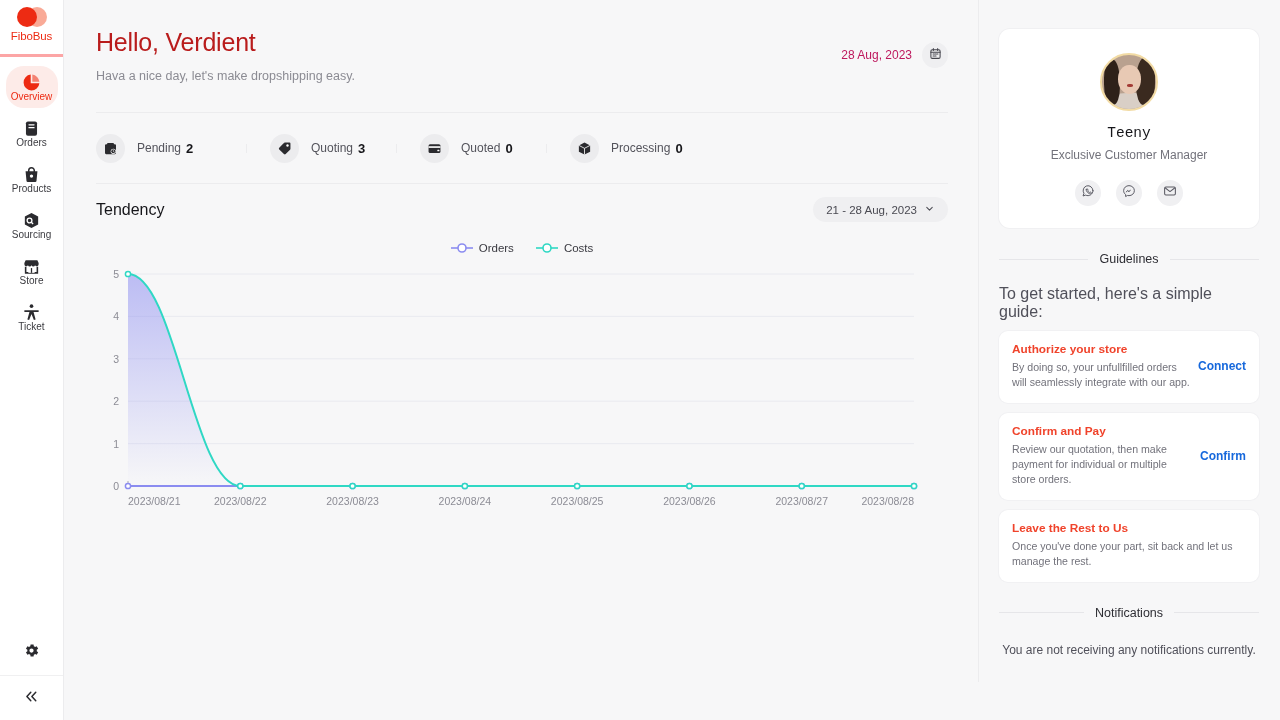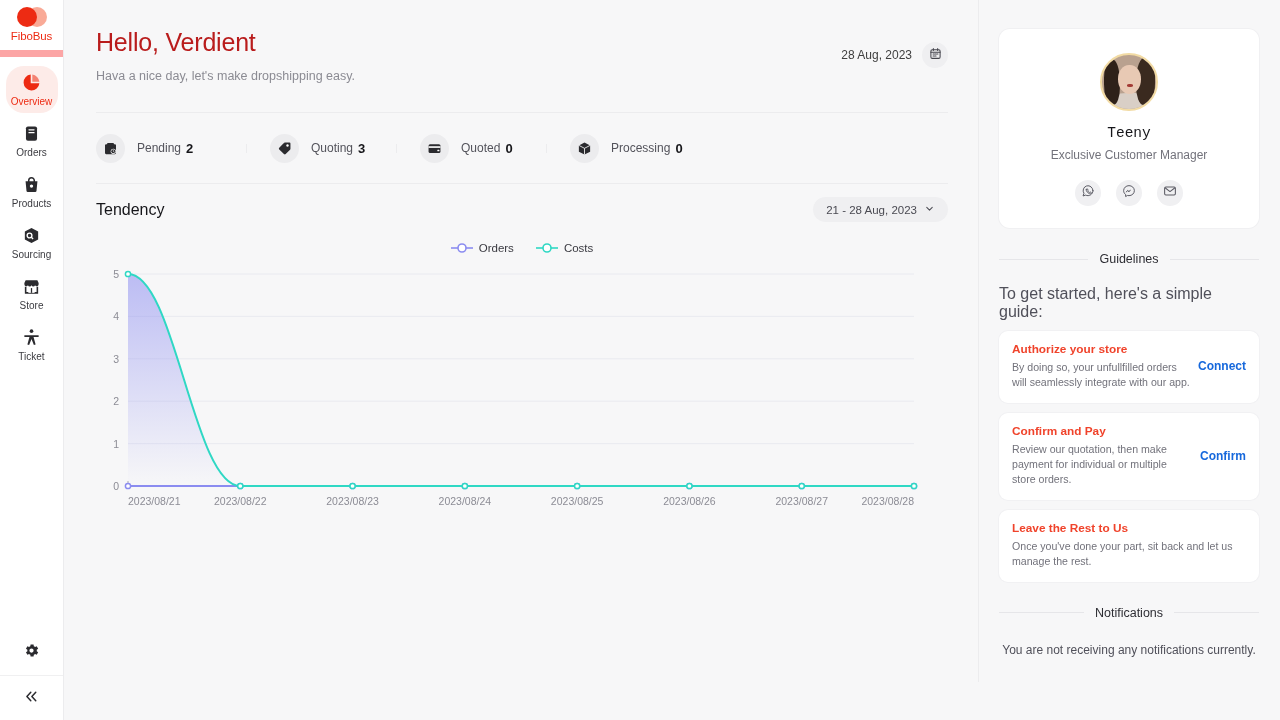--- a/index.html
+++ b/index.html
@@ -16,37 +16,37 @@
     width: 64px; height: 720px;
     background: #ffffff;
     border-right: 1px solid #ececee;
     display: flex; flex-direction: column; align-items: center;
     flex: 0 0 64px;
   }
   .logo-wrap {
     height: 57px; width: 100%;
     display: flex; flex-direction: column; align-items: center; justify-content: flex-start;
     padding-top: 7px;
-    border-bottom: 7px solid #fca5a5;
+    border-bottom: 3px solid #fca5a5;
   }
   .logo-mark { position: relative; width: 30px; height: 22px; }
   .logo-c1 {
     position: absolute; left: 0; top: 0; width: 20px; height: 20px;
     background: #ed2b13; border-radius: 50%;
   }
   .logo-c2 {
     position: absolute; left: 10px; top: 0; width: 20px; height: 20px;
     background: #f9a38e; border-radius: 50%; opacity: .92;
   }
   .logo-text { font-size: 11.5px; color: #ed2b13; letter-spacing: -.1px; margin-top: 1px; }
 
   .nav { width: 100%; padding-top: 9px; display: flex; flex-direction: column; align-items: center; gap: 4px; }
   .nav-item {
     width: 52px; padding: 7px 0 6px;
-    display: flex; flex-direction: column; align-items: center; gap: 5px;
+    display: flex; flex-direction: column; align-items: center; 
     border-radius: 18px; cursor: pointer;
   }
   .nav-item .ic { width: 19px; height: 19px; display: block; color: #2b2b2f; }
   .nav-item .lbl { font-size: 10px; color: #3b3b40; line-height: 1; }
   .nav-item.active { background: #fdebe8; }
   .nav-item.active .ic { color: #ed2b13; }
   .nav-item.active .lbl { color: #ed2b13; }
 
   .nav-bottom { margin-top: auto; width: 100%; display: flex; flex-direction: column; align-items: center; }
   .gear-row { height: 46px; display: flex; align-items: center; justify-content: center; width: 100%;
@@ -59,21 +59,21 @@
     flex: 1 1 auto; height: 720px; position: relative;
     padding: 28px 0 0 32px;
     display: flex;
   }
   .main-inner { width: 852px; position: relative; }
 
   .greet-row { display: flex; align-items: flex-start; justify-content: space-between; }
   .greet-title { font-size: 25px; font-weight: 400; color: #b91c1c; letter-spacing: -.2px; }
   .greet-sub { font-size: 12.5px; color: #8b8b93; margin-top: 12px; }
   .date-box { display: flex; align-items: center; gap: 10px; margin-top: 14px; }
-  .date-text { font-size: 12px; color: #404040; }
+  .date-text { font-size: 12px; color: #be185d; }
   .icon-circle {
     width: 26px; height: 26px; border-radius: 50%; background: #efeff1;
     display: flex; align-items: center; justify-content: center; cursor: pointer; color: #44444c;
   }
 
   .divider { height: 1px; background: #ececee; margin: 29px 0 0 0; }
 
   
   .stats { display: flex; align-items: center; height: 70px; }
   .stat {

